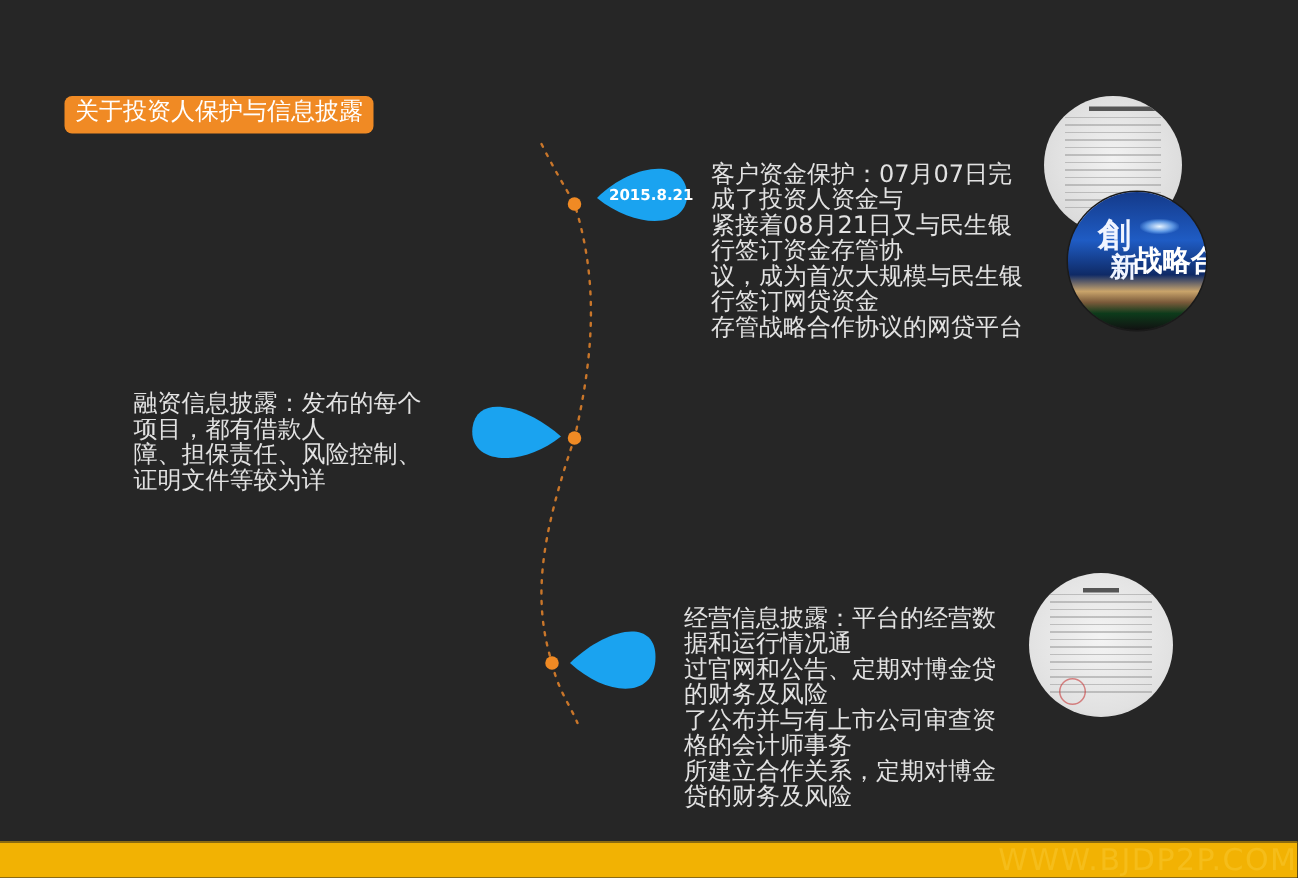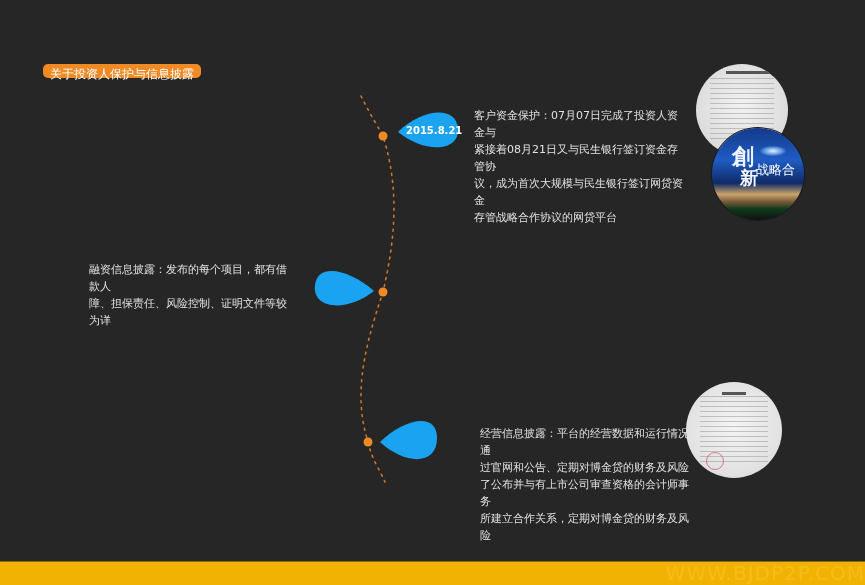--- a/index.html
+++ b/index.html
@@ -4,35 +4,35 @@
 <style>
   html, body { margin: 0; padding: 0; }
   body {
     width: 865px; height: 585px; position: relative; overflow: hidden;
     background: #262626;
     font-family: "DejaVu Sans", "Liberation Sans", sans-serif;
     color: #e6e6e6;
   }
   .title-badge {
     position: absolute; left: 43px; top: 64px;
-    height: 14px; padding: 0 7px;
+    height: 25px; padding: 0 7px;
     background: #f08a24; border-radius: 5px;
-    color: #fff; font-size: 12px; line-height: 20px; white-space: nowrap;
+    color: #fff; font-size: 16px; line-height: 20px; white-space: nowrap;
   }
   svg.timeline { position: absolute; left: 0; top: 0; }
   .drop-label {
     position: absolute; left: 406px; top: 124px; width: 54px;
     color: #fff; font-size: 10px; text-align: right; line-height: 14px; font-weight: bold;
   }
   .desc {
-    position: absolute; font-size: 11px; line-height: 17px; color: #e2e2e2;
+    position: absolute; font-size: 16px; line-height: 17px; color: #e2e2e2;
   }
   .desc.d1 { left: 474px; top: 107px; width: 210px; }
   .desc.d2 { left: 89px; top: 262px; width: 205px; font-family: Liberation Mono, monospace; }
-  .desc.d3 { left: 456px; top: 425px; width: 210px; margin-left: 24px; }
+  .desc.d3 { left: 456px; top: 403px; width: 210px; }
   .photo {
     position: absolute; border-radius: 50%; overflow: hidden;
   }
   .photo.doc1 {
     left: 696px; top: 64px; width: 92px; height: 92px;
     background: radial-gradient(circle at 50% 45%, #f2f2f2 0%, #dcdcdc 70%, #bdbdbd 100%);
   }
   .photo.doc1 .lines, .photo.doc3 .lines {
     position: absolute; left: 14px; right: 14px; top: 14px; bottom: 14px;
     background: repeating-linear-gradient(to bottom, #9a9a9a 0 1px, transparent 1px 5px);
@@ -49,21 +49,21 @@
   .photo.event .glow {
     position: absolute; left: 48px; top: 18px; width: 26px; height: 10px;
     background: radial-gradient(ellipse, #e8f4ff 0%, rgba(130,190,255,0.6) 50%, transparent 75%);
   }
   .photo.event .big-char {
     position: absolute; color: #f0f4ff; font-family: "DejaVu Serif", serif; font-weight: bold;
   }
   .photo.event .c1 { left: 20px; top: 14px; font-size: 22px; }
   .photo.event .c2 { left: 28px; top: 38px; font-size: 18px; }
   .photo.event .banner {
-    position: absolute; left: 44px; top: 33px; font-size: 13px; font-weight: normal; color: #fff; white-space: nowrap;
+    position: absolute; left: 44px; top: 33px; font-size: 19px; font-weight: bold; color: #fff; white-space: nowrap;
   }
   .photo.doc3 {
     left: 686px; top: 382px; width: 96px; height: 96px;
     background: radial-gradient(circle at 50% 45%, #f4f4f4 0%, #e1e1e1 70%, #bcbcbc 100%);
   }
   .photo.doc3 .doc-head {
     position: absolute; left: 36px; top: 10px; width: 24px; height: 3px; background: #555;
   }
   .photo.doc3 .stamp {
     position: absolute; left: 20px; top: 70px; width: 16px; height: 16px; border-radius: 50%;

